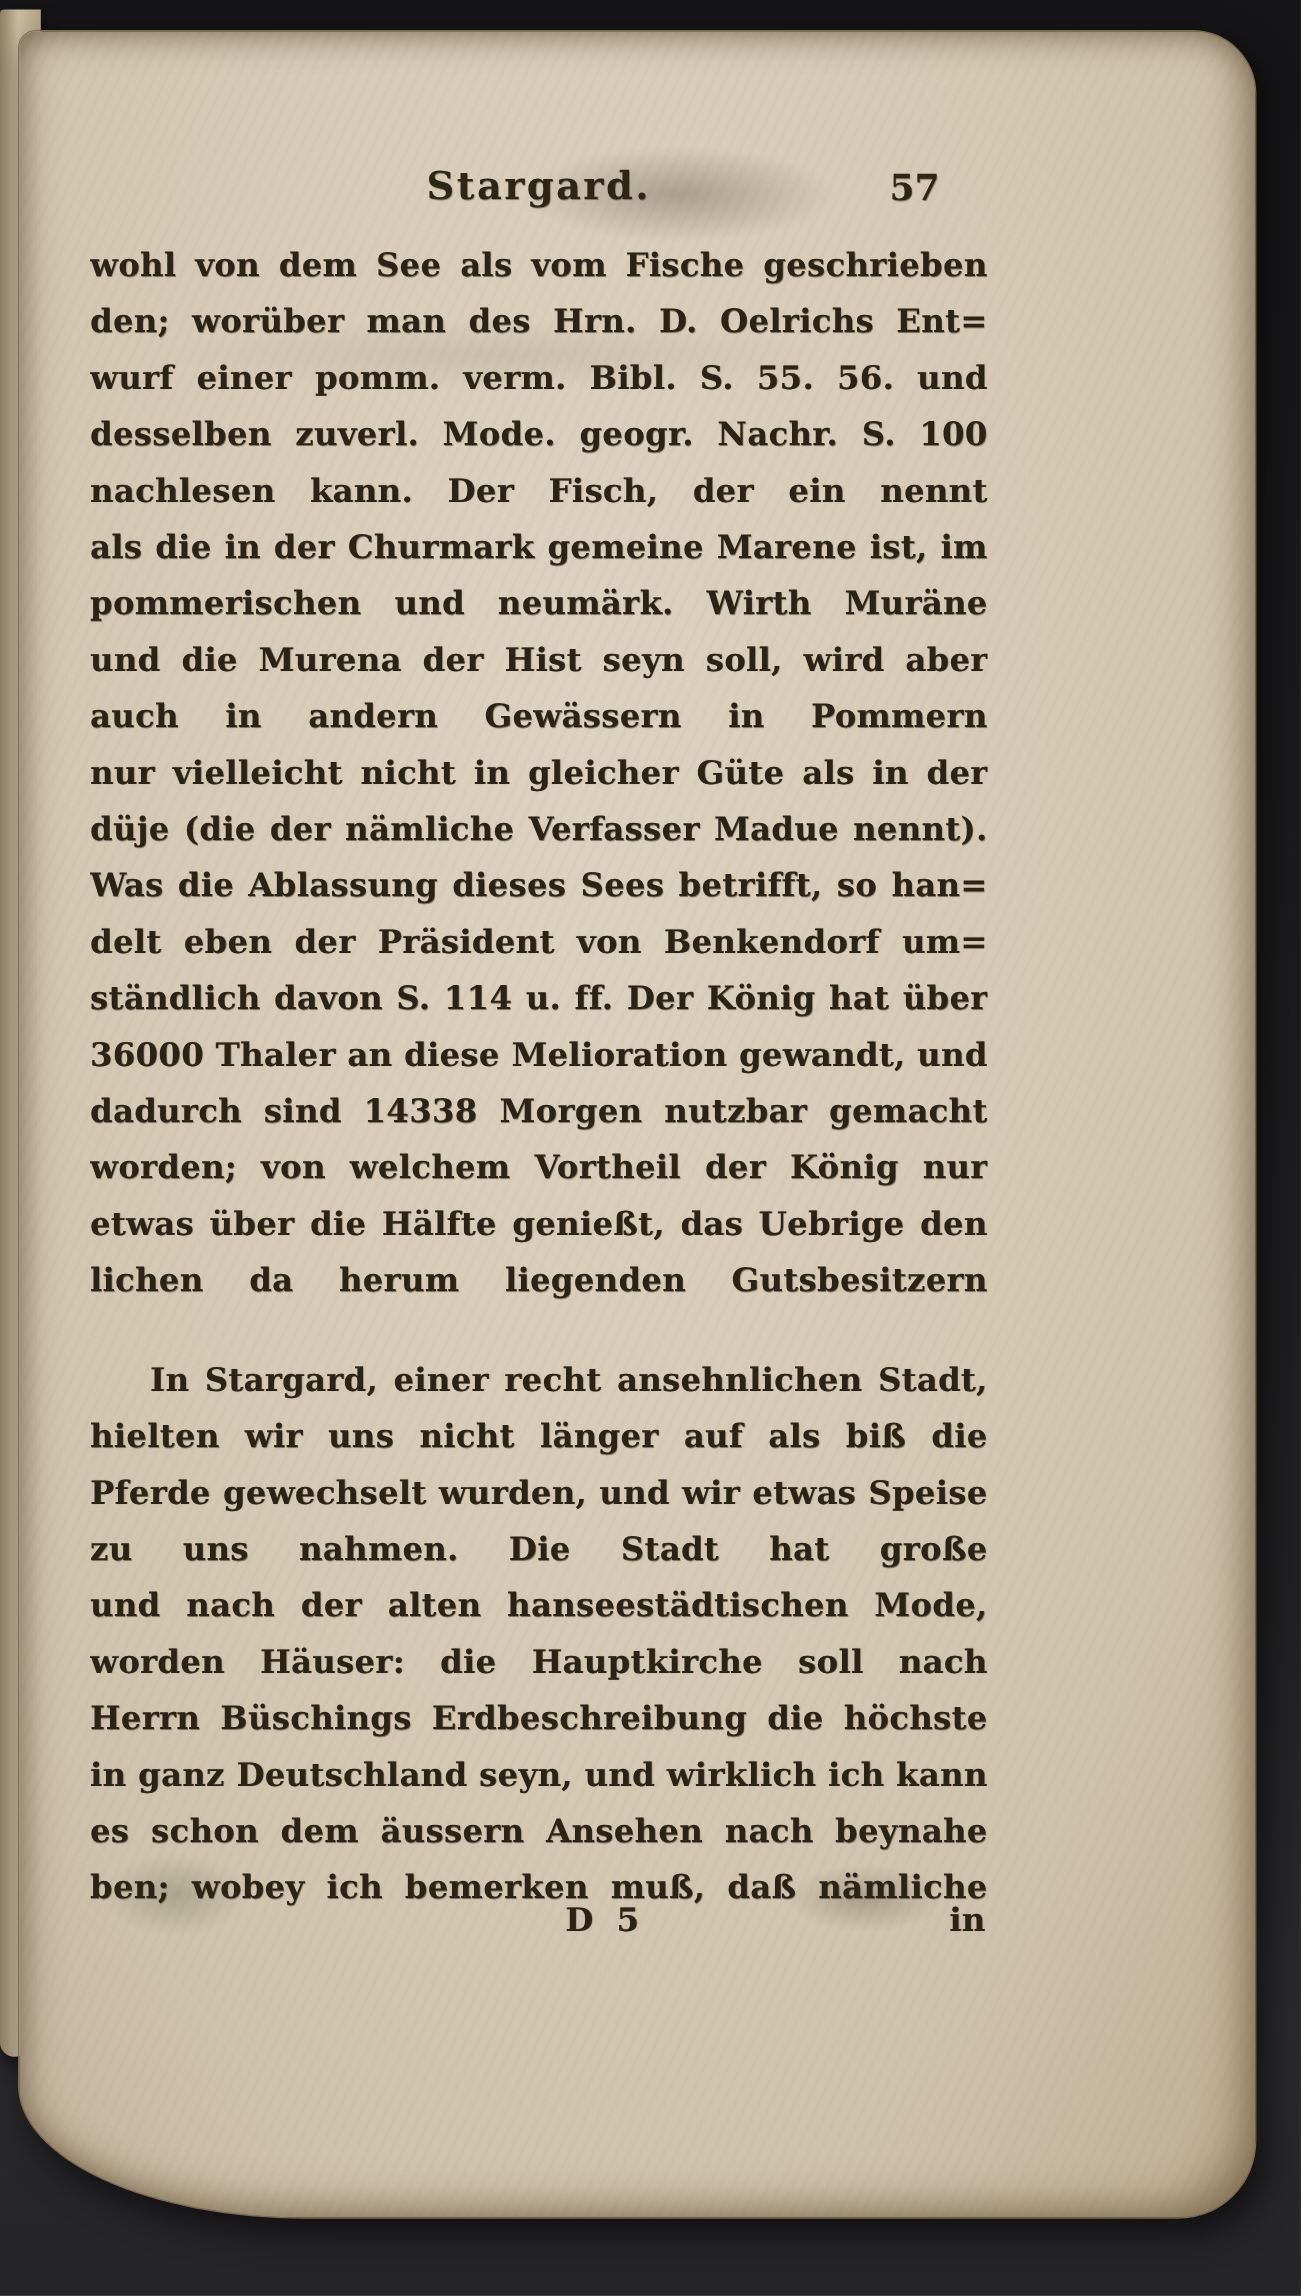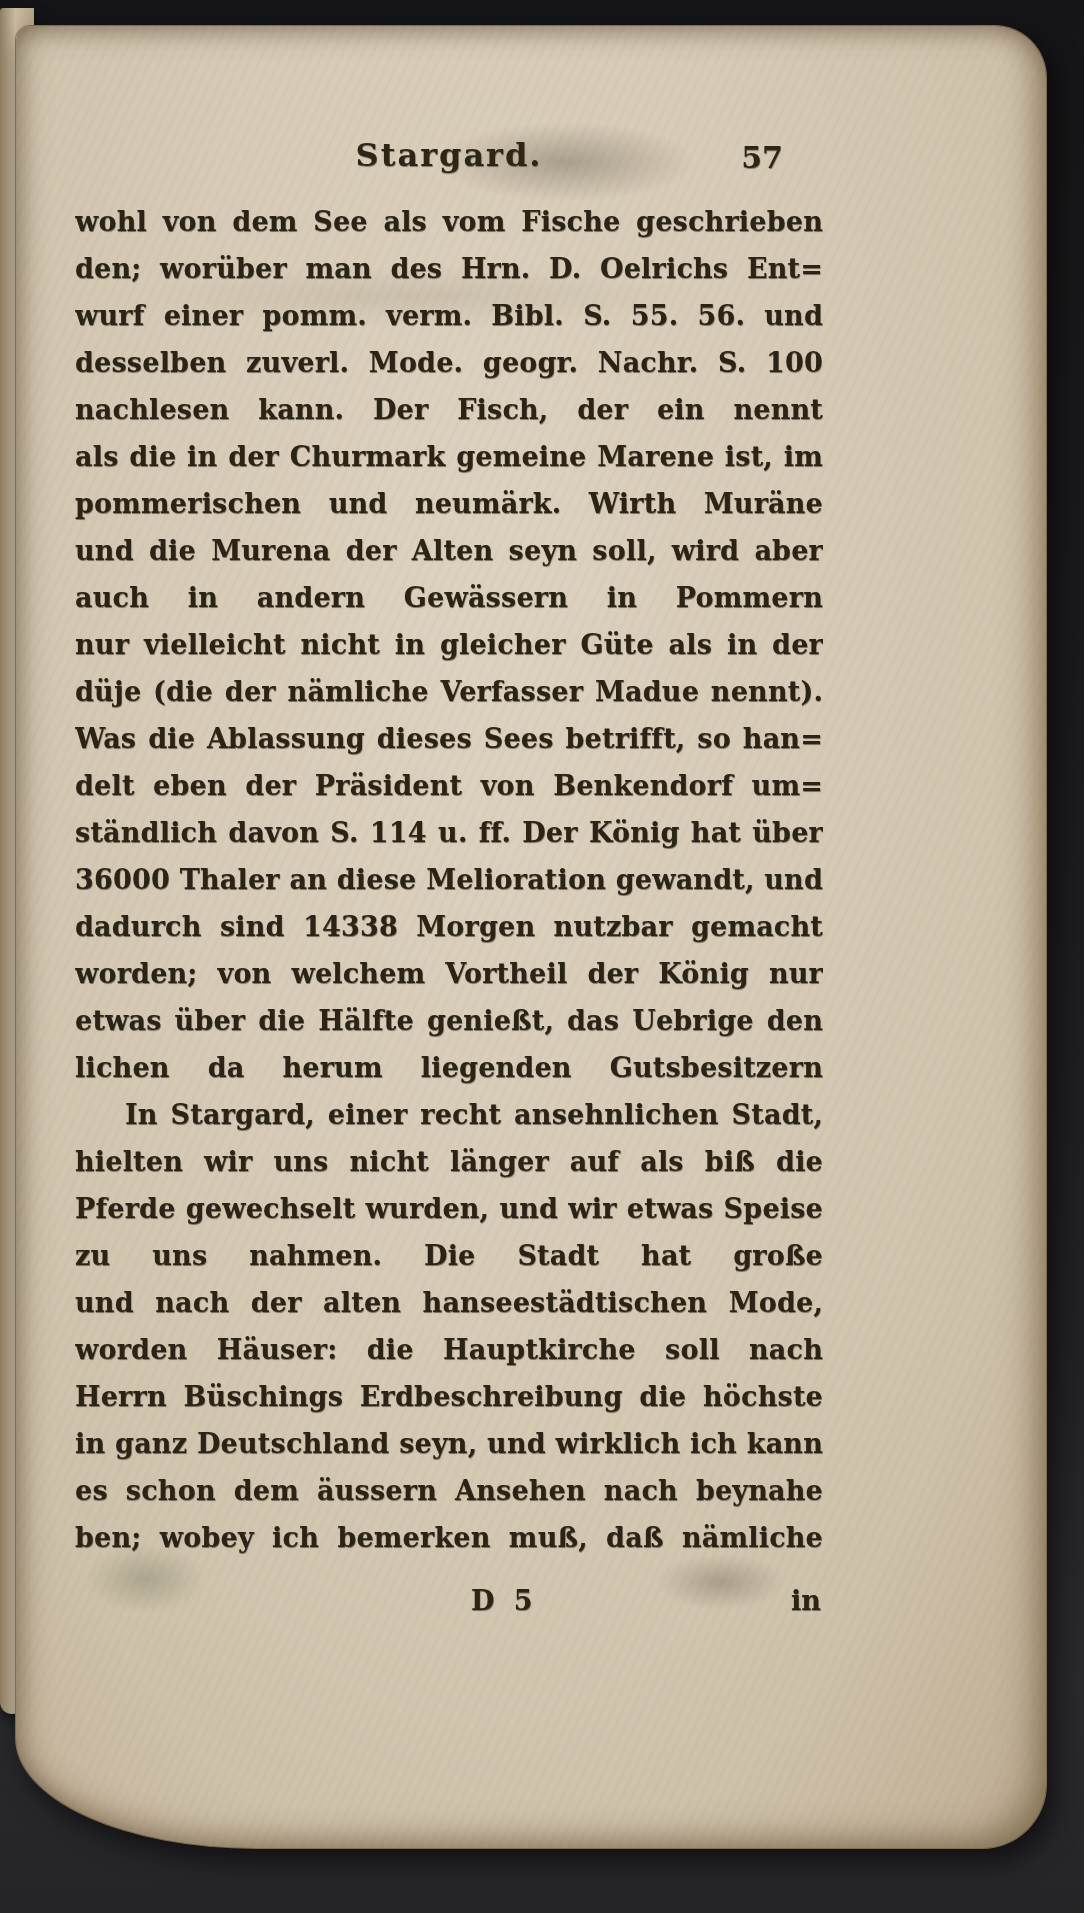--- a/index.html
+++ b/index.html
@@ -76,21 +76,21 @@
   .text-block { position: absolute; left: 59px; top: 172px; width: 748px; color: #2b2315; }
   .line {
     height: 47px; line-height: 47px;
     font-size: 27px; font-weight: bold;
     letter-spacing: 0.2px;
     text-align: justify;
     text-align-last: justify;
     overflow: hidden;
     text-shadow: 0.5px 0.5px 0.7px rgba(43,35,21,.55);
   }
-  .line.indent { padding-left: 50px; }
+  .line.indent { padding-left: 50px; margin-top: 36px; }
 
   
   .sig-row {
     position: absolute; left: 59px; top: 1551px; width: 748px; height: 47px;
     font-size: 27px; font-weight: bold; color: #2b2315; line-height: 47px;
     text-shadow: 0.5px 0.5px 0.7px rgba(43,35,21,.55);
   }
   .sig { position: absolute; left: 396px; letter-spacing: 5px; }
   .catch { position: absolute; right: 2px; }
 </style>
@@ -112,21 +112,21 @@
     </div>
 
     <div class="text-block">
       <div class="line">wohl von dem See als vom Fische geschrieben wor=</div>
       <div class="line">den; worüber man des Hrn. D. Oelrichs Ent=</div>
       <div class="line">wurf einer pomm. verm. Bibl. S. 55. 56. und</div>
       <div class="line">desselben zuverl. Mode. geogr. Nachr. S. 100</div>
       <div class="line">nachlesen kann. Der Fisch, der ein nennt anderer</div>
       <div class="line">als die in der Churmark gemeine Marene ist, im</div>
       <div class="line">pommerischen und neumärk. Wirth Muräne heißt,</div>
-      <div class="line">und die Murena der Alten seyn soll, wird aber</div>
+      <div class="line">und die Murena der Hist seyn soll, wird aber</div>
       <div class="line">auch in andern Gewässern in Pommern gefunden;</div>
       <div class="line">nur vielleicht nicht in gleicher Güte als in der Ma=</div>
       <div class="line">düje (die der nämliche Verfasser Madue nennt).</div>
       <div class="line">Was die Ablassung dieses Sees betrifft, so han=</div>
       <div class="line">delt eben der Präsident von Benkendorf um=</div>
       <div class="line">ständlich davon S. 114 u. ff. Der König hat über</div>
       <div class="line">36000 Thaler an diese Melioration gewandt, und</div>
       <div class="line">dadurch sind 14338 Morgen nutzbar gemacht</div>
       <div class="line">worden; von welchem Vortheil der König nur</div>
       <div class="line">etwas über die Hälfte genießt, das Uebrige den ade=</div>

